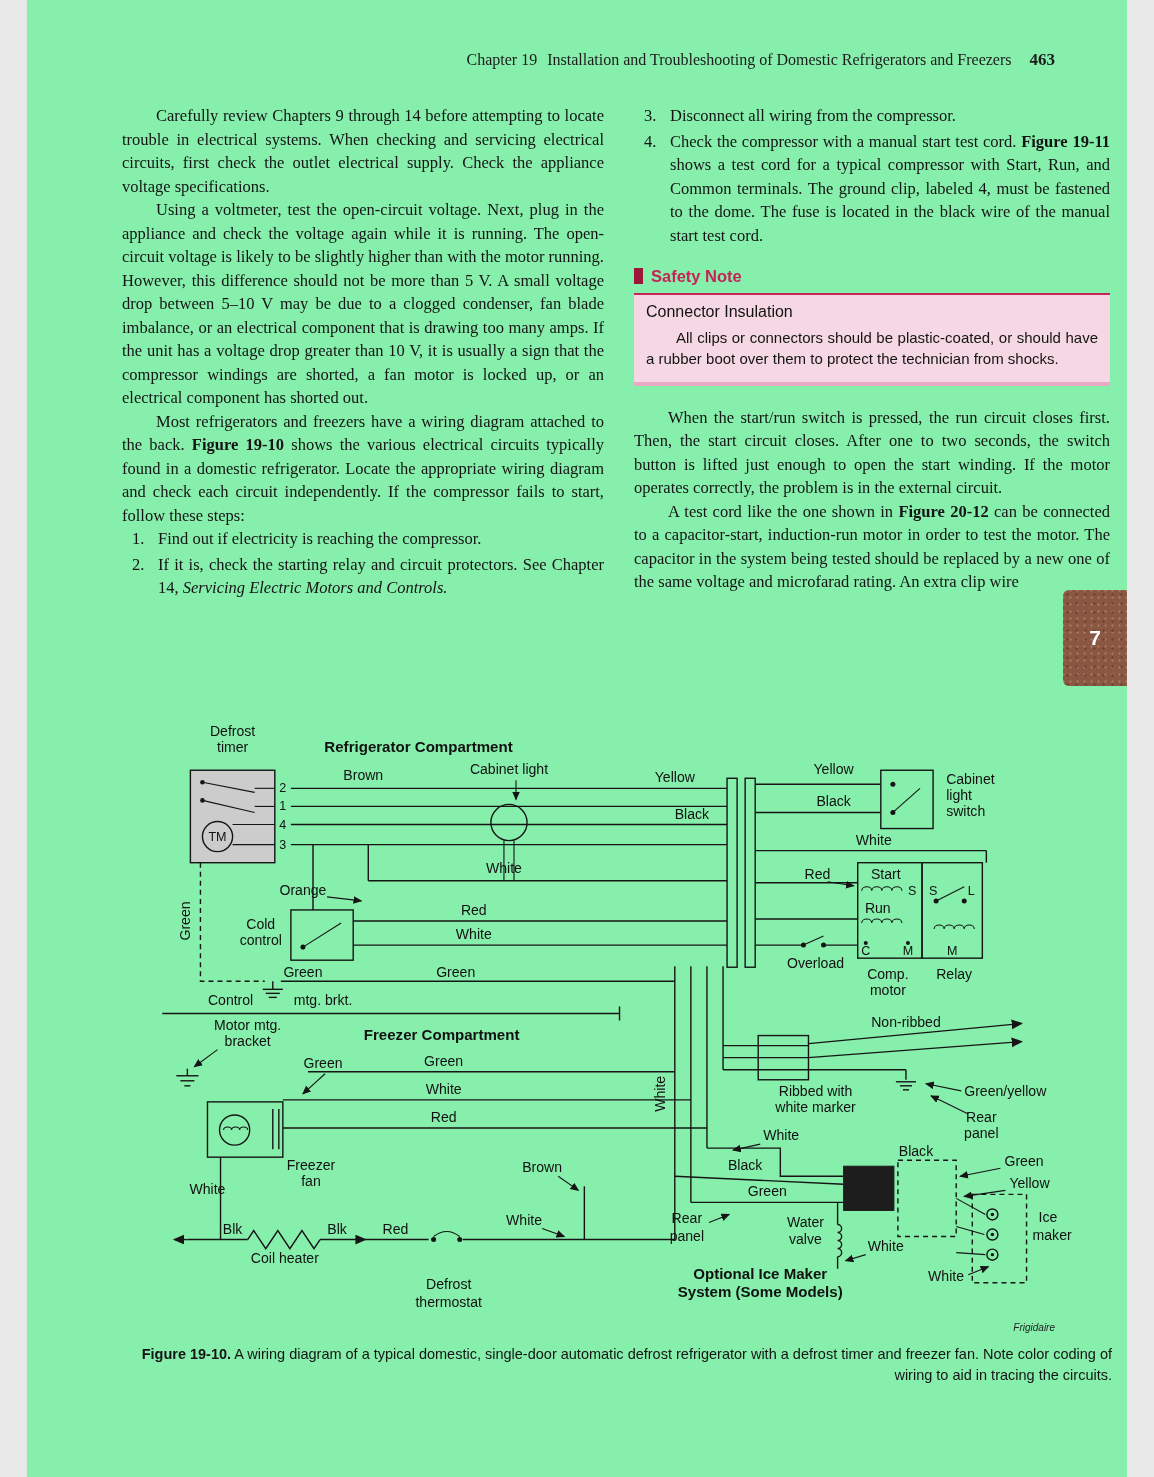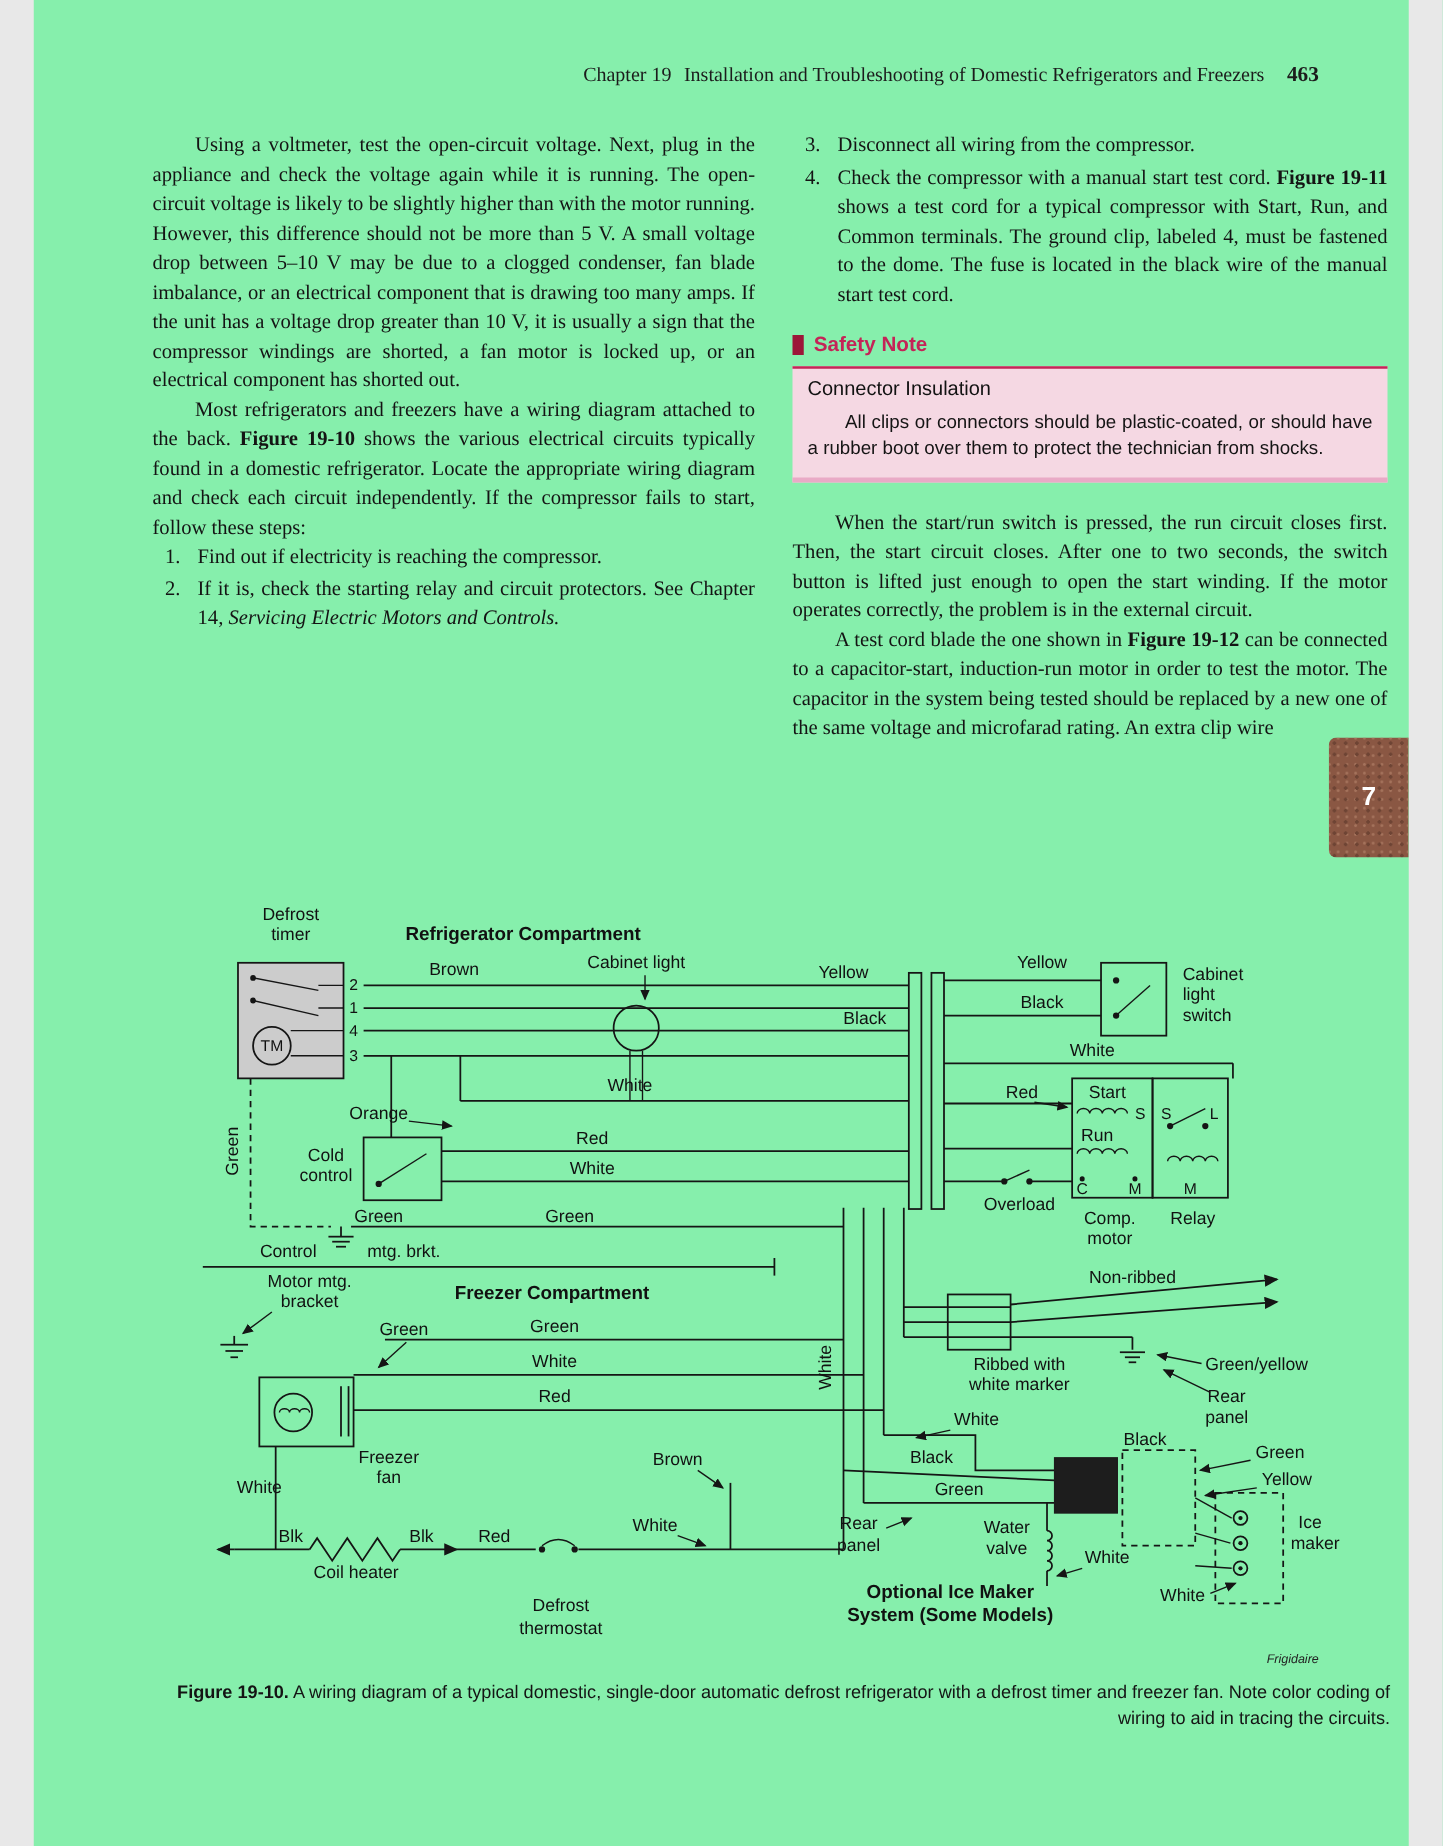--- a/index.html
+++ b/index.html
@@ -93,20 +93,21 @@
 </head>
 <body>
 
 <div class="page">
 
   <div class="running-head">
     <span class="chap">Chapter 19</span><span>Installation and Troubleshooting of Domestic Refrigerators and Freezers</span><span class="pageno">463</span>
   </div>
 
   <div class="col col-left">
+    <p class="body-p indent">Carefully review Chapters 9 through 14 before attempting to locate trouble in electrical systems. When checking and servicing electrical circuits, first check the outlet electrical supply. Check the appliance voltage specifications.</p>
     <p class="body-p indent">Using a voltmeter, test the open-circuit voltage. Next, plug in the appliance and check the voltage again while it is running. The open-circuit voltage is likely to be slightly higher than with the motor running. However, this difference should not be more than 5 V. A small voltage drop between 5–10 V may be due to a clogged condenser, fan blade imbalance, or an electrical component that is drawing too many amps. If the unit has a voltage drop greater than 10 V, it is usually a sign that the compressor windings are shorted, a fan motor is locked up, or an electrical component has shorted out.</p>
     <p class="body-p indent"><span>Most refrigerators and freezers have a wiring diagram attached to the back. </span><span class="figref">Figure 19-10</span><span> shows the various electrical circuits typically found in a domestic refrigerator. Locate the appropriate wiring diagram and check each circuit independently. If the compressor fails to start, follow these steps:</span></p>
     <div class="step">
       <span class="step-num">1.</span>
       <div class="step-text">Find out if electricity is reaching the compressor.</div>
     </div>
     <div class="step">
       <span class="step-num">2.</span>
       <div class="step-text"><span>If it is, check the starting relay and circuit protectors. See Chapter 14, </span><em>Servicing Electric Motors and Controls.</em></div>
     </div>
@@ -125,21 +126,21 @@
     <div class="sn-label">
       <span class="sn-bullet"></span>
       <span>Safety Note</span>
     </div>
     <div class="note-box">
       <div class="note-title">Connector Insulation</div>
       <p class="note-body">All clips or connectors should be plastic-coated, or should have a rubber boot over them to protect the technician from shocks.</p>
     </div>
 
     <p class="body-p indent after-note">When the start/run switch is pressed, the run circuit closes first. Then, the start circuit closes. After one to two seconds, the switch button is lifted just enough to open the start winding. If the motor operates correctly, the problem is in the external circuit.</p>
-    <p class="body-p indent"><span>A test cord blade the one shown in </span><span class="figref">Figure 19-12</span><span> can be connected to a capacitor-start, induction-run motor in order to test the motor. The capacitor in the system being tested should be replaced by a new one of the same voltage and microfarad rating. An extra clip wire</span></p>
+    <p class="body-p indent"><span>A test cord like the one shown in </span><span class="figref">Figure 20-12</span><span> can be connected to a capacitor-start, induction-run motor in order to test the motor. The capacitor in the system being tested should be replaced by a new one of the same voltage and microfarad rating. An extra clip wire</span></p>
   </div>
 
   <div class="chapter-tab">
     <span>7</span>
   </div>
 
   <div class="diagram-wrap">
   <svg viewBox="0 0 1000 600" width="1005" height="603" xmlns="http://www.w3.org/2000/svg">
     <defs>
       <marker id="arr" markerWidth="9" markerHeight="8" refX="7" refY="3.5" orient="auto">

